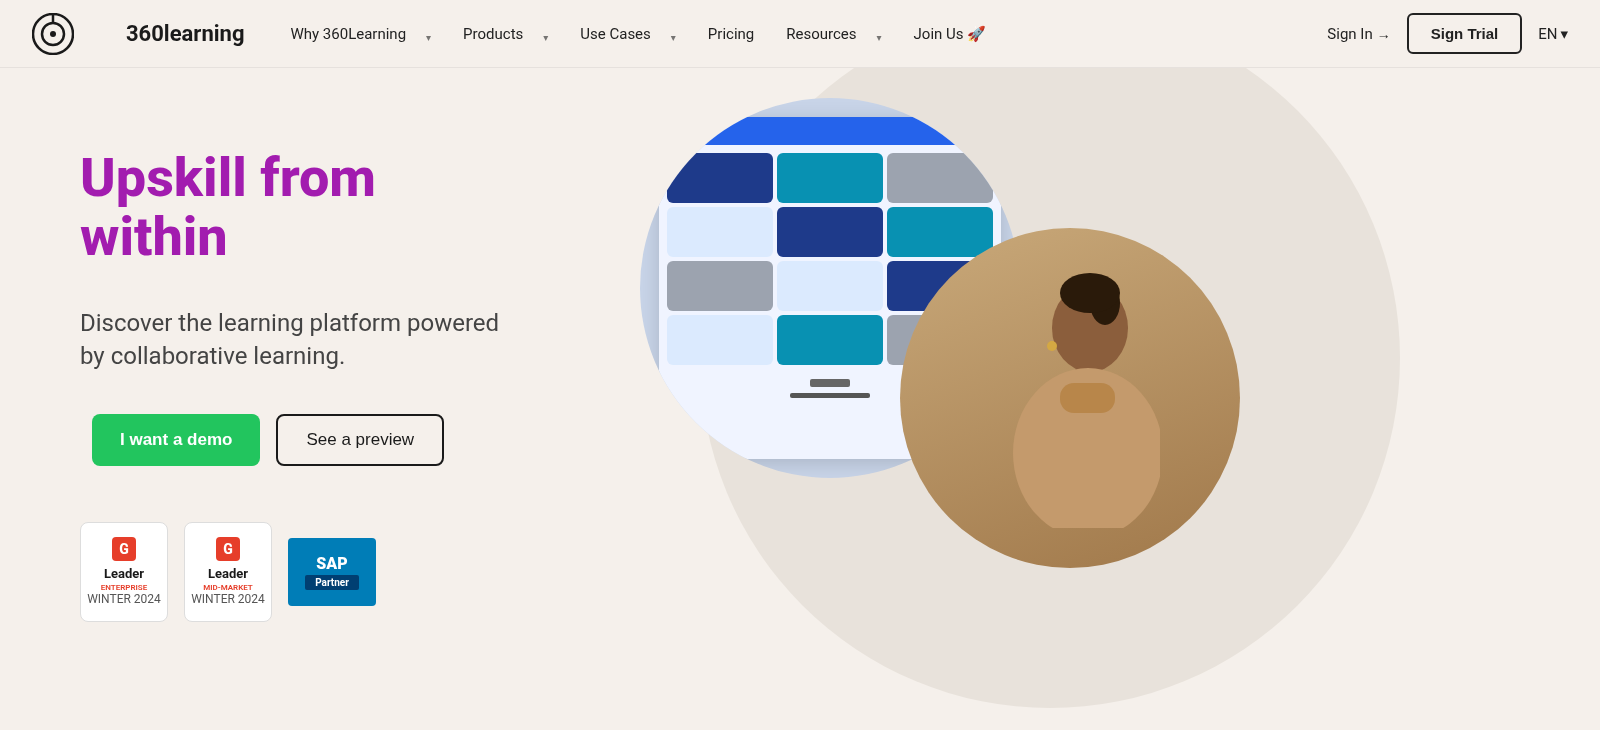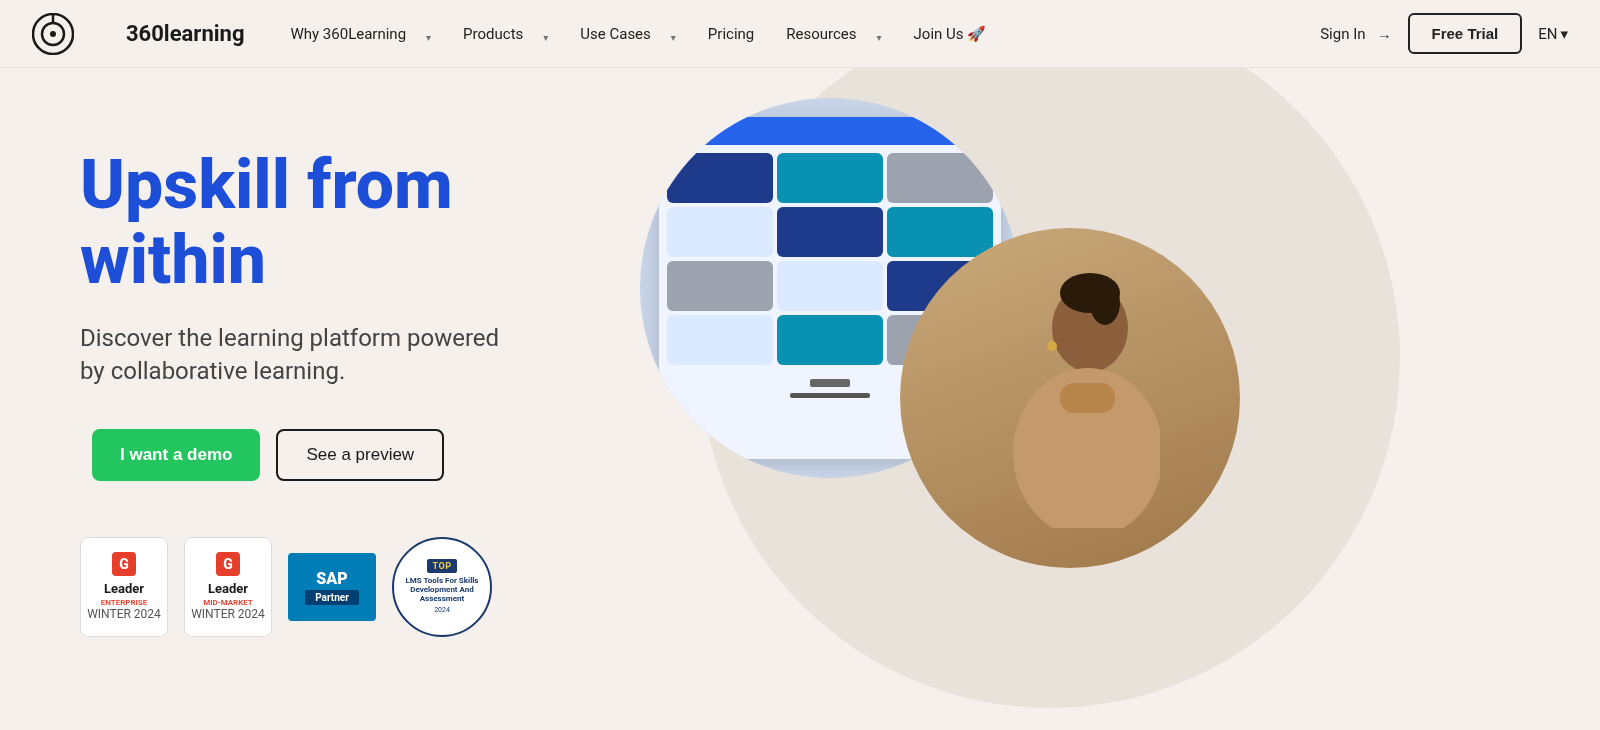--- a/index.html
+++ b/index.html
@@ -63,21 +63,21 @@
       display: flex;
       align-items: center;
       gap: 16px;
     }
     .sign-in {
       font-size: 15px;
       color: #222;
       cursor: pointer;
       display: flex;
       align-items: center;
-      gap: 12px;
+      gap: 4px;
       margin-left: 19px;
     }
     .sign-in-arrow { font-size: 14px; }
     .free-trial-btn {
       padding: 10px 22px;
       border: 2px solid #222;
       border-radius: 6px;
       font-size: 15px;
       font-weight: 600;
       background: transparent;
@@ -118,25 +118,25 @@
       flex: 0 0 580px;
       padding: 80px 60px 60px 80px;
       position: relative;
       z-index: 2;
       display: flex;
       flex-direction: column;
       justify-content: flex-start;
     }
 
     .hero-headline {
-      font-size: 68px;
+      font-size: 54px;
       font-weight: 800;
-      color: #1d4ed8;
+      color: #a21caf;
       line-height: 1.1;
-      margin-bottom: 24px;
+      margin-bottom: 40px;
     }
 
     .hero-subtext {
       font-size: 24px;
       color: #444;
       line-height: 1.4;
       margin-bottom: 40px;
       max-width: 480px;
     }
 
@@ -417,21 +417,21 @@
     <div class="nav-item">
       <span>Join Us 🚀</span>
     </div>
   </div>
 
   <div class="nav-right">
     <div class="sign-in">
       <span>Sign In</span>
       <span class="sign-in-arrow">→</span>
     </div>
-    <button class="free-trial-btn">Free Trial</button>
+    <button class="free-trial-btn">Sign Trial</button>
     <div class="lang-selector">
       <span>EN</span>
       <span>▾</span>
     </div>
   </div>
 </nav>
 
 <section class="hero">
   <div class="hero-left">
     <h1 class="hero-headline">Upskill from within</h1>
@@ -458,25 +458,20 @@
         <div class="badge-year">WINTER 2024</div>
       </div>
 
       <div class="badge-sap">
         <div class="badge-sap-inner">
           <div class="badge-sap-top">SAP</div>
           <div class="badge-sap-bottom">Partner</div>
         </div>
       </div>
 
-      <div class="badge-lms">
-        <div class="badge-lms-top">TOP</div>
-        <div class="badge-lms-title">LMS Tools For Skills Development And Assessment</div>
-        <div class="badge-lms-sub">2024</div>
-      </div>
     </div>
   </div>
 
   <div class="hero-right">
 
     <div class="circle-img-1">
       <div class="platform-mockup">
         <div class="mockup-bar">
           <div class="mockup-dot" style="background:#fff"></div>
           <div class="mockup-dot" style="background:#ccc"></div>

